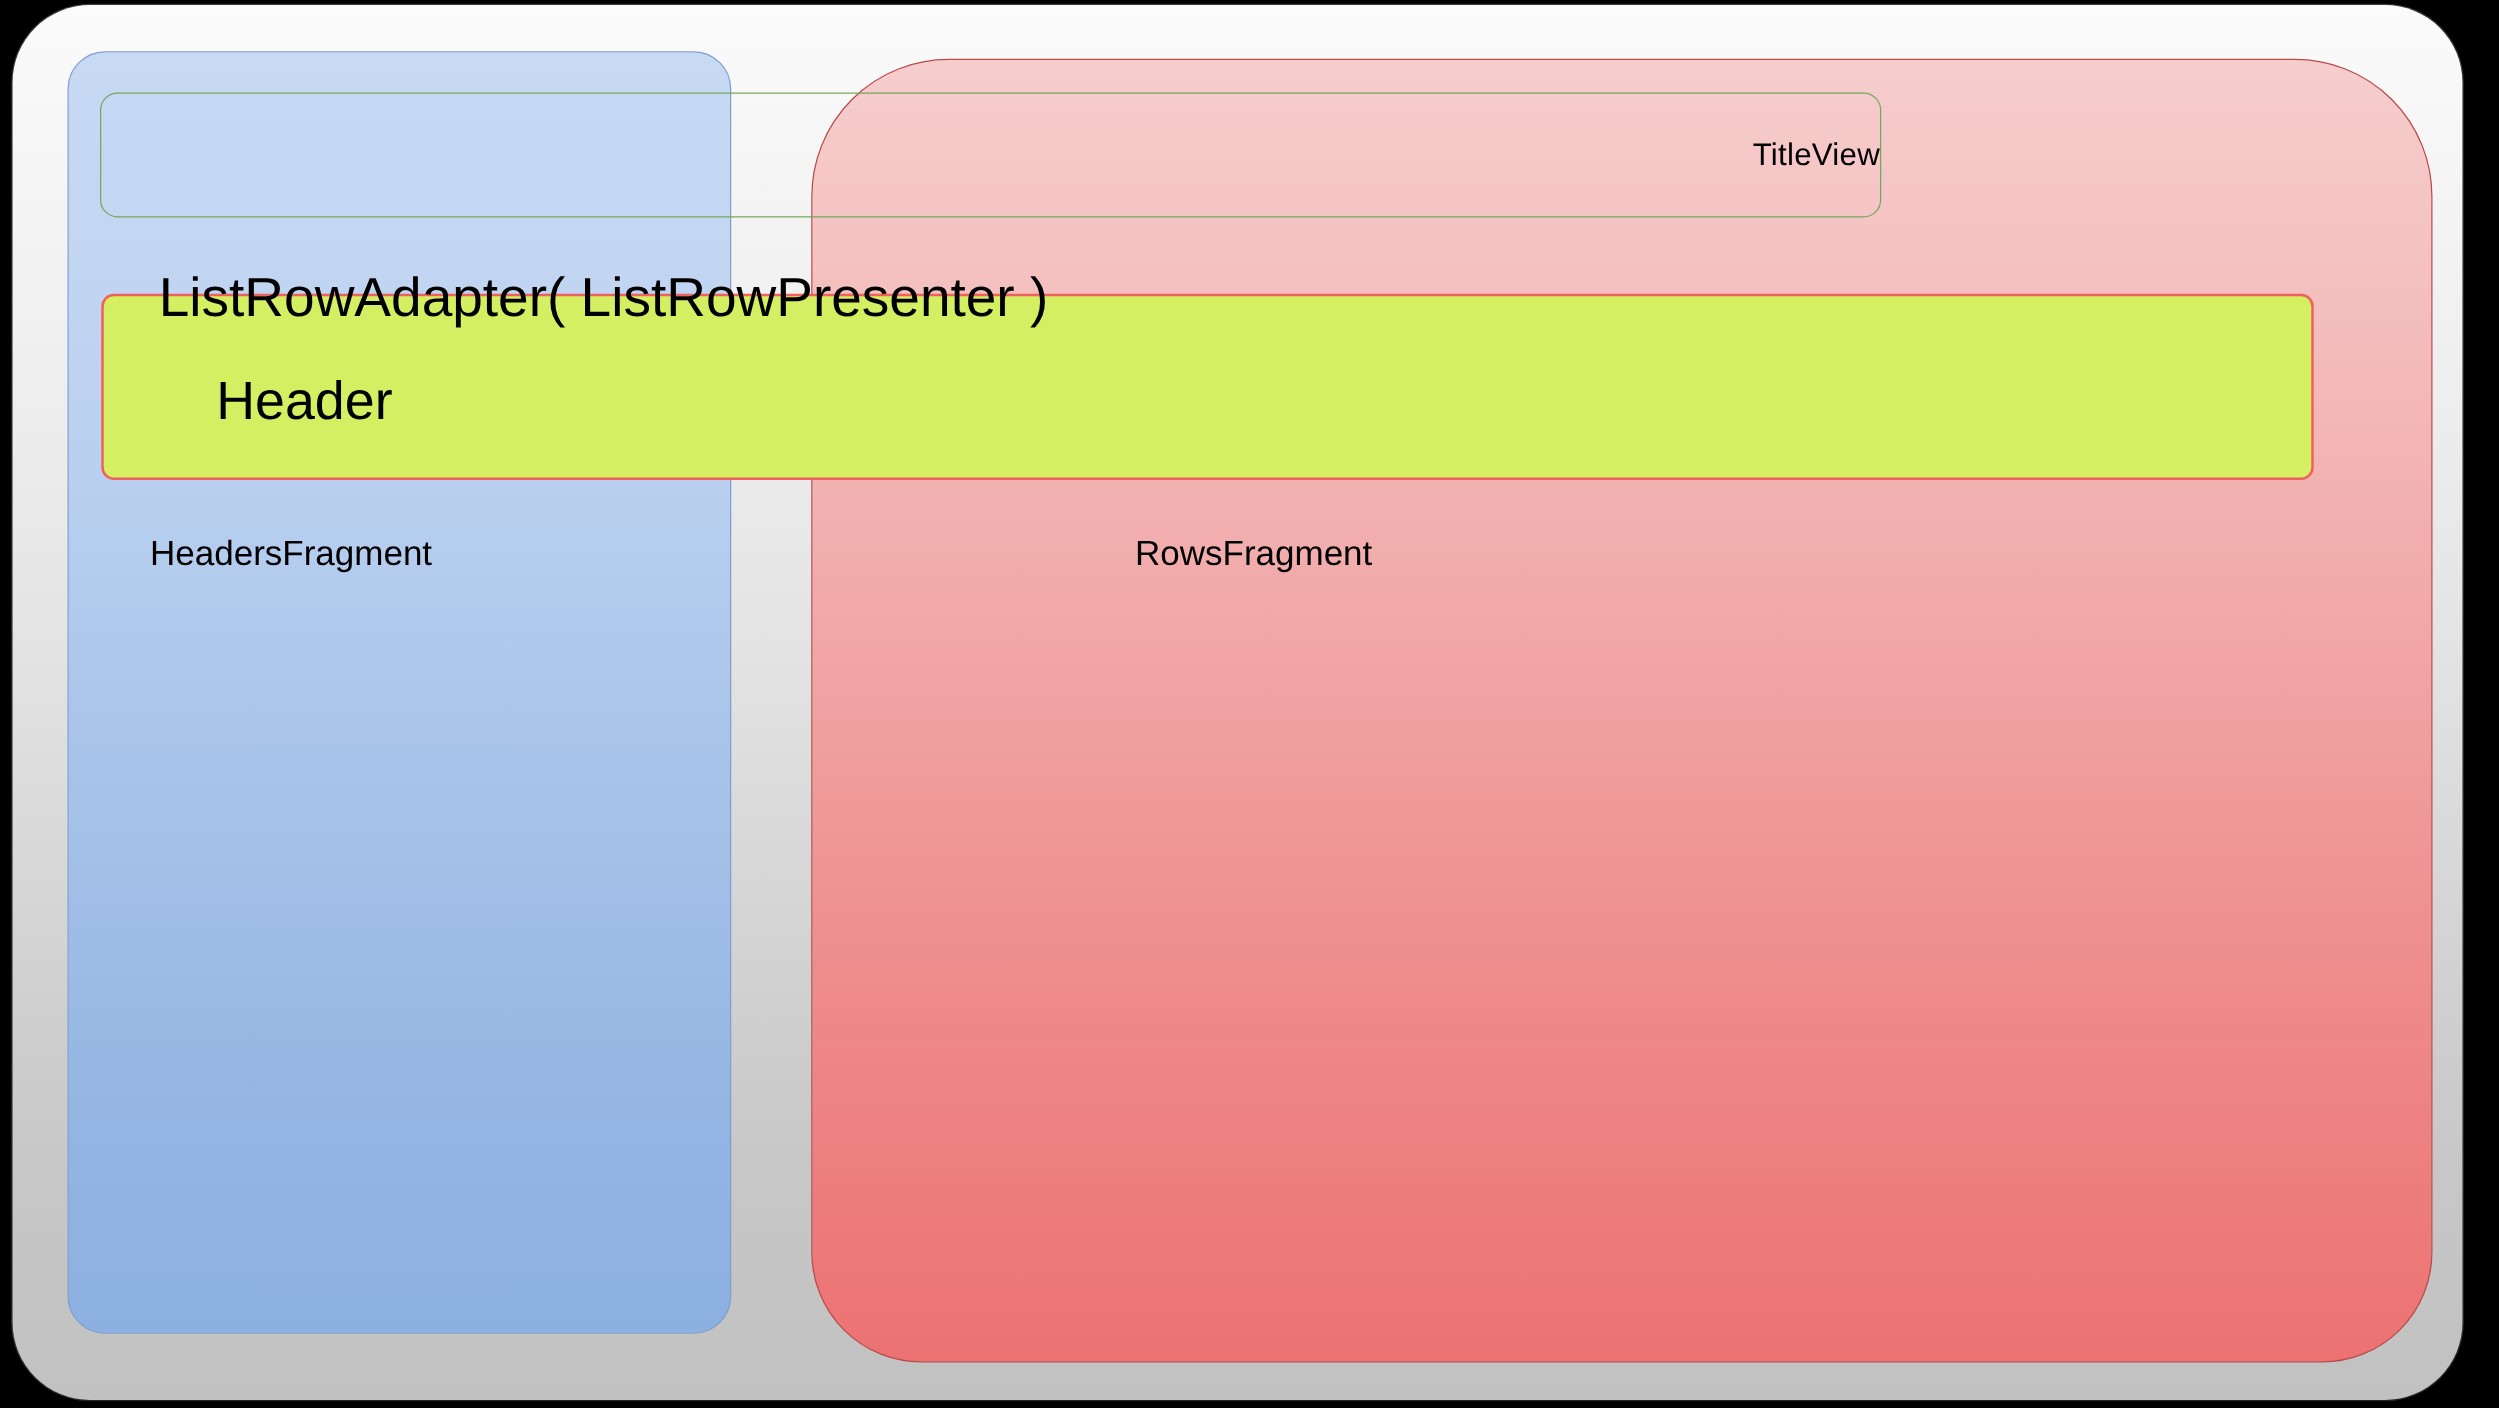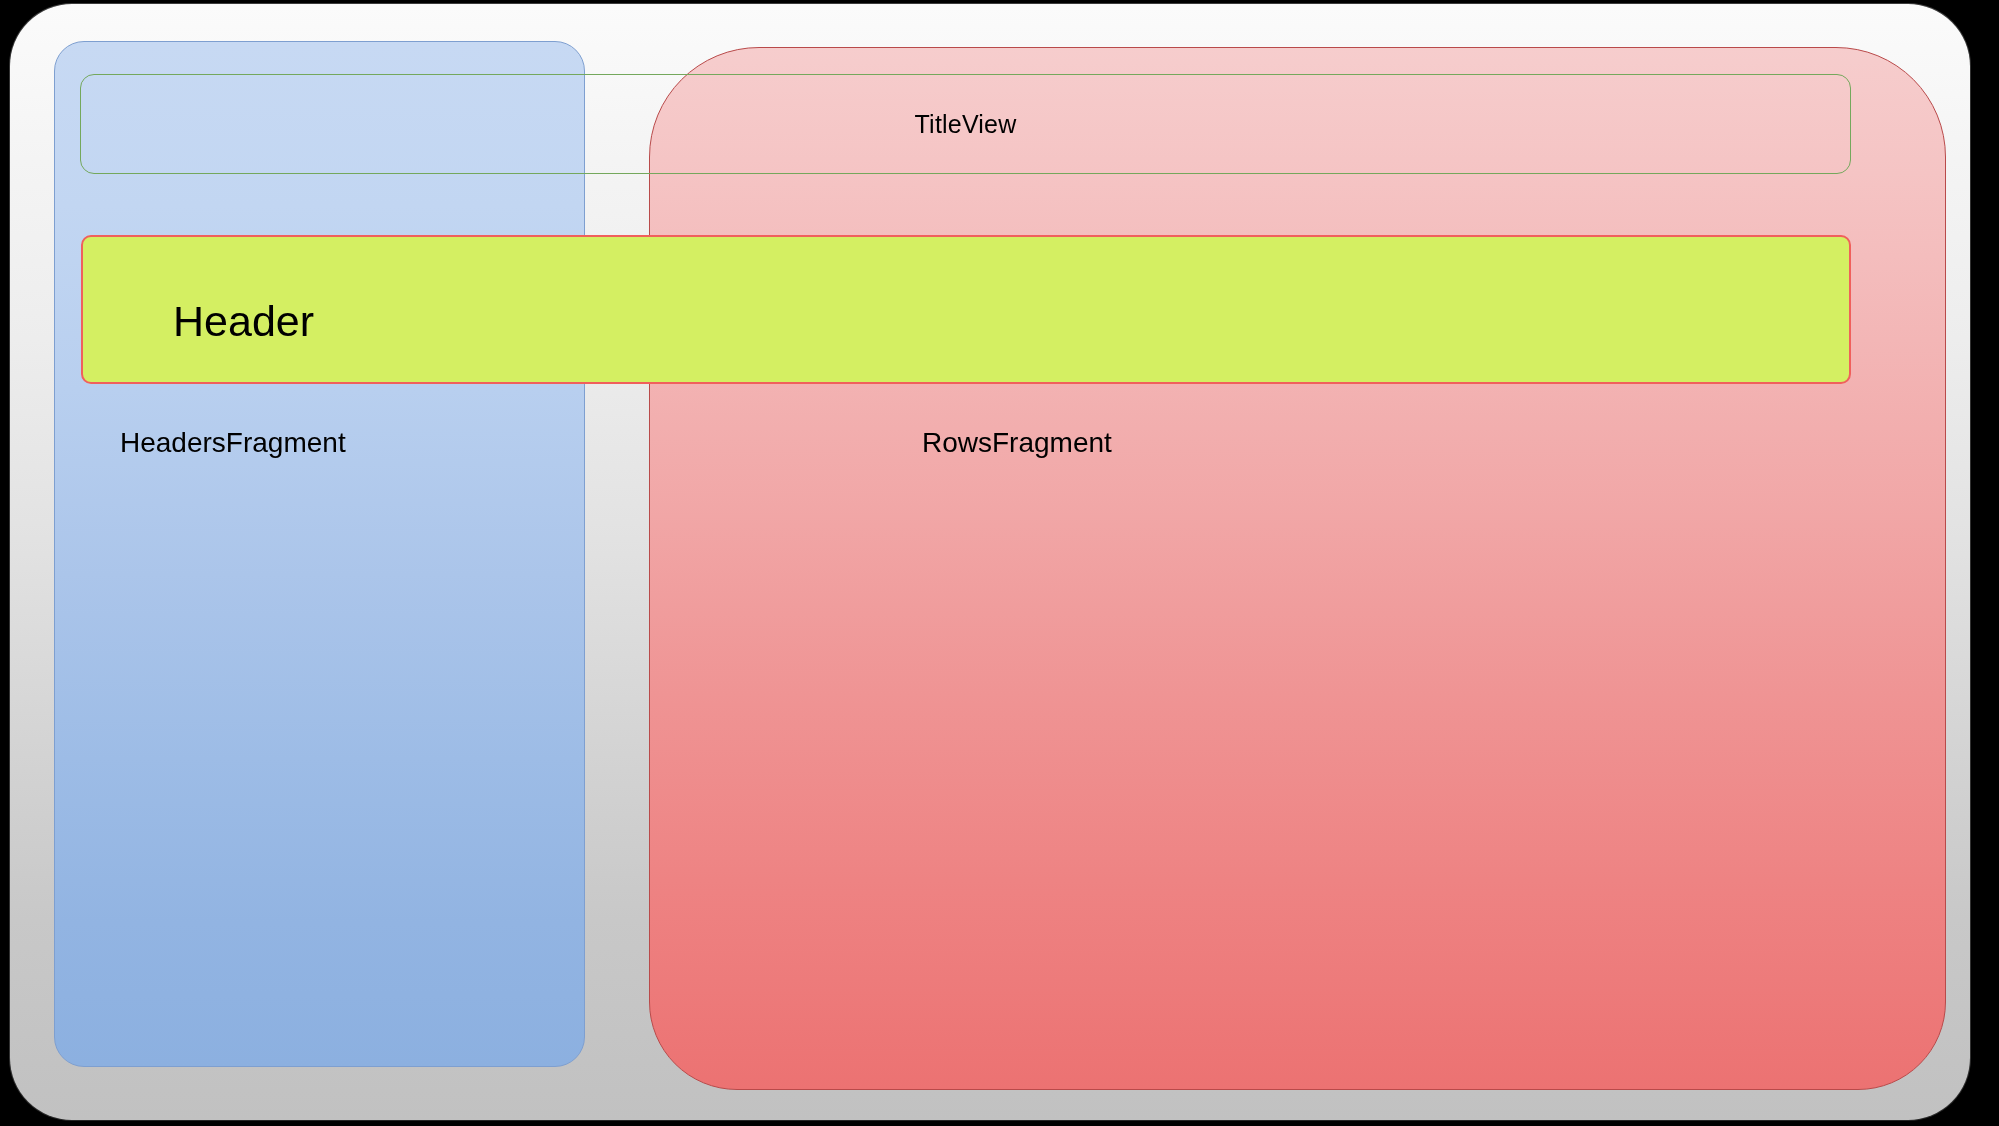--- a/index.html
+++ b/index.html
@@ -82,35 +82,35 @@
                 #ec7272 100%);
     border: 1px solid #b94a4a;
     box-sizing: border-box;
   }
 
   
   .title-view {
     position: absolute;
     left: 70px;
     top: 70px;
-    width: 1771px;
+    width: 1425px;
     height: 100px;
     border-radius: 14px;
     background: linear-gradient(to bottom,
                 #d3e8c7 0%,
                 #ccе4bf 18%,
                 #c2dfb4 36%,
                 #b5d8a4 56%,
                 #a8d096 76%,
                 #9ccb8a 100%);
     border: 1px solid #74a85c;
     box-sizing: border-box;
     display: flex;
     align-items: center;
-    justify-content: center;
+    justify-content: flex-end;
   }
   .title-view-label {
     font-size: 25px;
     color: #000000;
     letter-spacing: 0.2px;
     line-height: 1;
   }
 
   
   .row-block {
@@ -155,40 +155,40 @@
   .lbl-headers-fragment {
     left: 110px;
     top: 425px;
     font-size: 28px;
   }
 
   .lbl-rows-fragment {
     left: 898px;
     top: 425px;
     font-size: 28px;
-    margin-left: 14px;
   }
 </style>
 </head>
 <body>
 
 <div id="stage">
 
   <div class="outer-shell">
 
     <div class="headers-fragment"></div>
 
     <div class="rows-fragment"></div>
 
     <div class="title-view">
       <span class="title-view-label">TitleView</span>
     </div>
 
     <div class="row-block"></div>
 
+    <span class="float-label lbl-listrowadapter-presenter">ListRowAdapter( ListRowPresenter )</span>
 
     <span class="float-label lbl-header">Header</span>
 
 
     <span class="float-label lbl-headers-fragment">HeadersFragment</span>
 
     <span class="float-label lbl-rows-fragment">RowsFragment</span>
 
   </div>
 </div>

